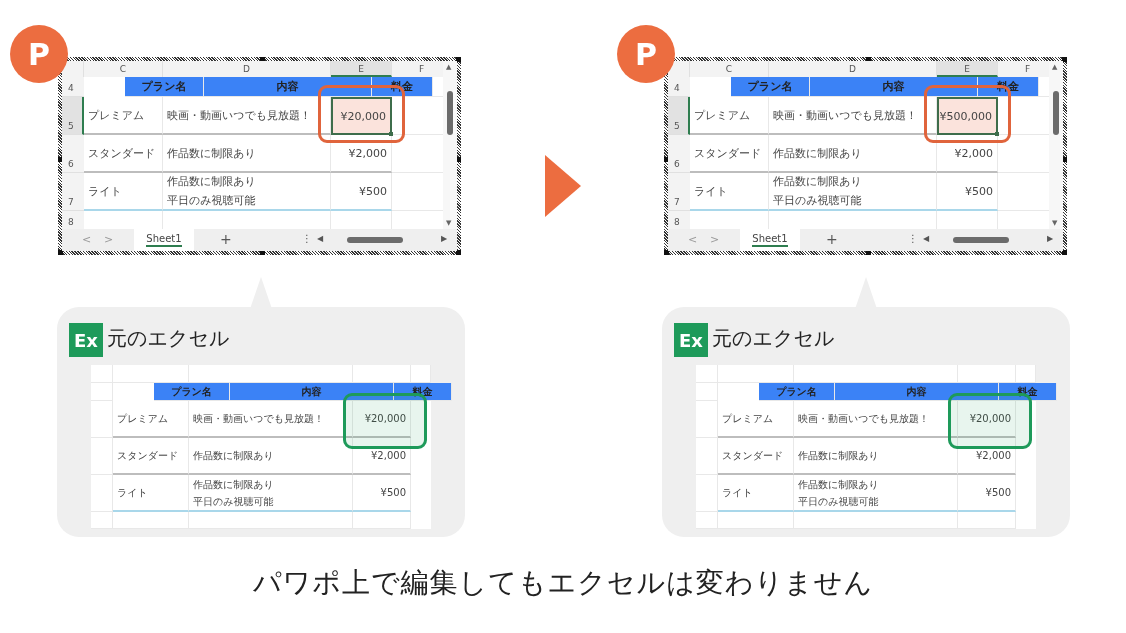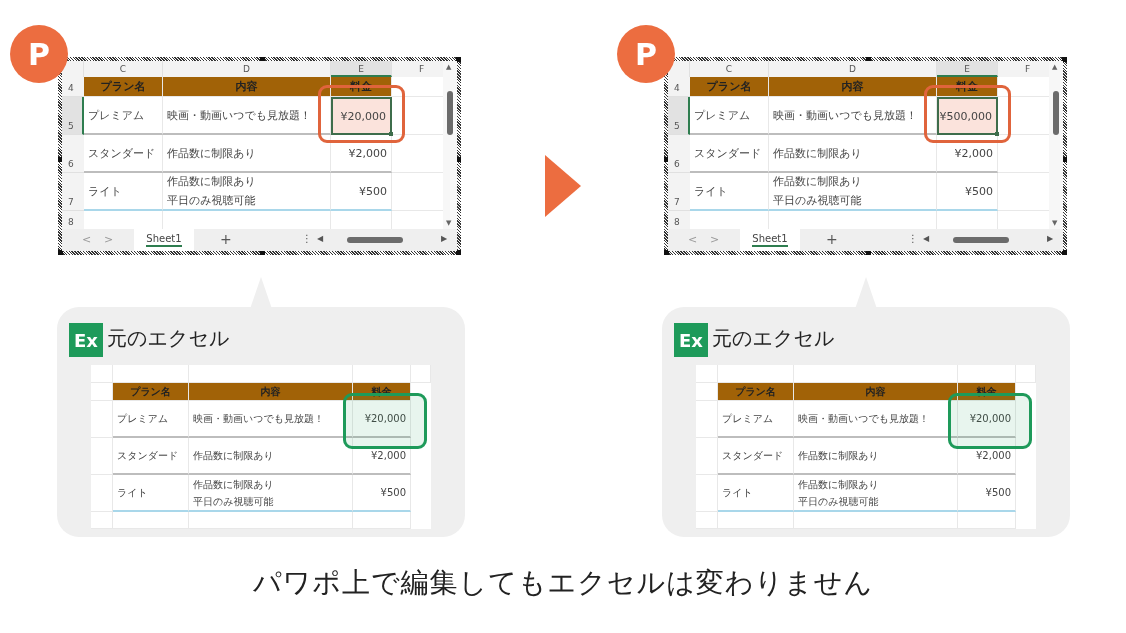--- a/index.html
+++ b/index.html
@@ -9,21 +9,21 @@
 
   .embed { position: absolute; width: 403px; height: 198px; background: #fff; border: 4px solid transparent; border-image: repeating-linear-gradient(45deg, #333 0 1px, #fff 1px 2px) 4; }
   .embed .handle { position: absolute; width: 5px; height: 5px; background: #111; }
 
   .sheet { position: absolute; left: 0; top: 0; right: 14px; bottom: 22px; overflow: hidden; }
   .colhdr { position: absolute; top: 0; height: 16px; font-size: 9px; color: #555; text-align: center; line-height: 16px; background: #f3f3f3; border-right: 1px solid #e0e0e0; }
   .colhdr.sel { background: #e2e2e2; border-bottom: 2px solid #2e7d4f; }
   .rowhdr { position: absolute; left: 0; width: 22px; font-size: 9px; color: #555; background: #f3f3f3; padding: 0 0 3px 6px; display: flex; align-items: flex-end; border-bottom: 1px solid #e0e0e0; }
   .rowhdr.sel { background: #e2e2e2; border-right: 2px solid #2e7d4f; }
   .cell { position: absolute; font-size: 11px; color: #444; display: flex; align-items: center; padding: 0 4px; border-right: 1px solid #e8e8e8; border-bottom: 1px solid #e8e8e8; white-space: nowrap; }
-  .cell.hdr { background: #a16207; font-weight: bold; justify-content: center; color: #222; }
+  .cell.hdr { background: #3b82f6; font-weight: bold; justify-content: center; color: #222; margin-left: 41px; }
   .cell.right { justify-content: flex-end; }
   .cell.two { flex-direction: column; align-items: flex-start; justify-content: center; line-height: 19px; }
   .sep-gray { border-bottom: 2px solid #bdbdbd; }
   .sep-blue { border-bottom: 2px solid #a9d7ea; }
 
   .vscroll { position: absolute; right: 0; top: 0; width: 14px; bottom: 22px; background: #f7f7f7; }
   .vscroll .thumb { position: absolute; left: 4px; top: 30px; width: 6px; height: 44px; background: #6b6b6b; border-radius: 3px; }
   .vscroll .arr { position: absolute; left: 3px; font-size: 7px; color: #666; }
 
   .tabbar { position: absolute; left: 0; right: 0; bottom: 0; height: 22px; background: #efefef; font-size: 10px; color: #444; }

